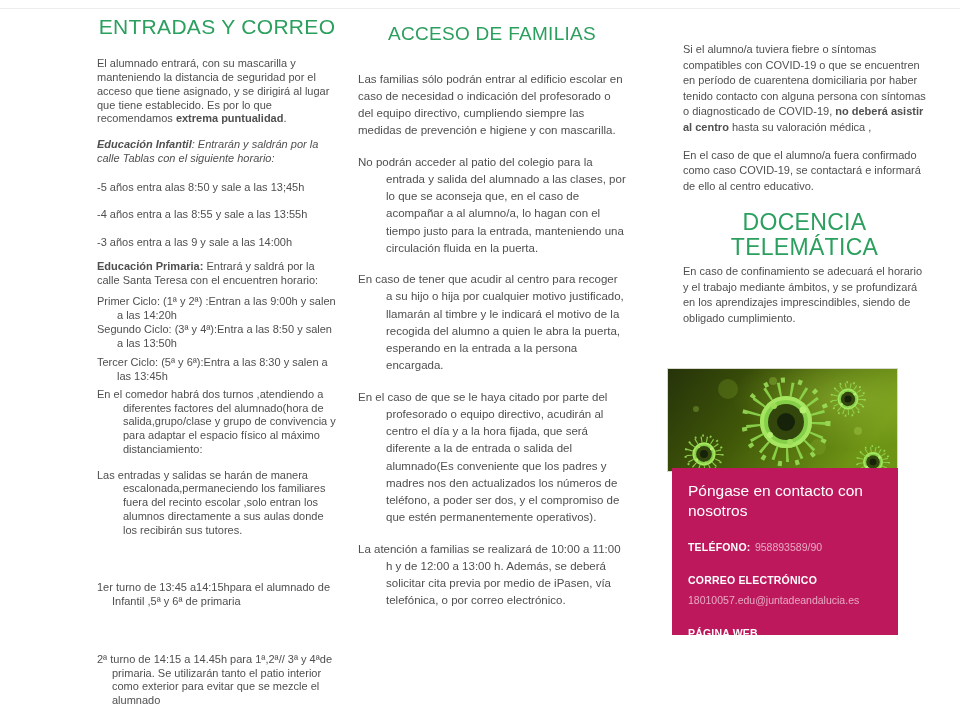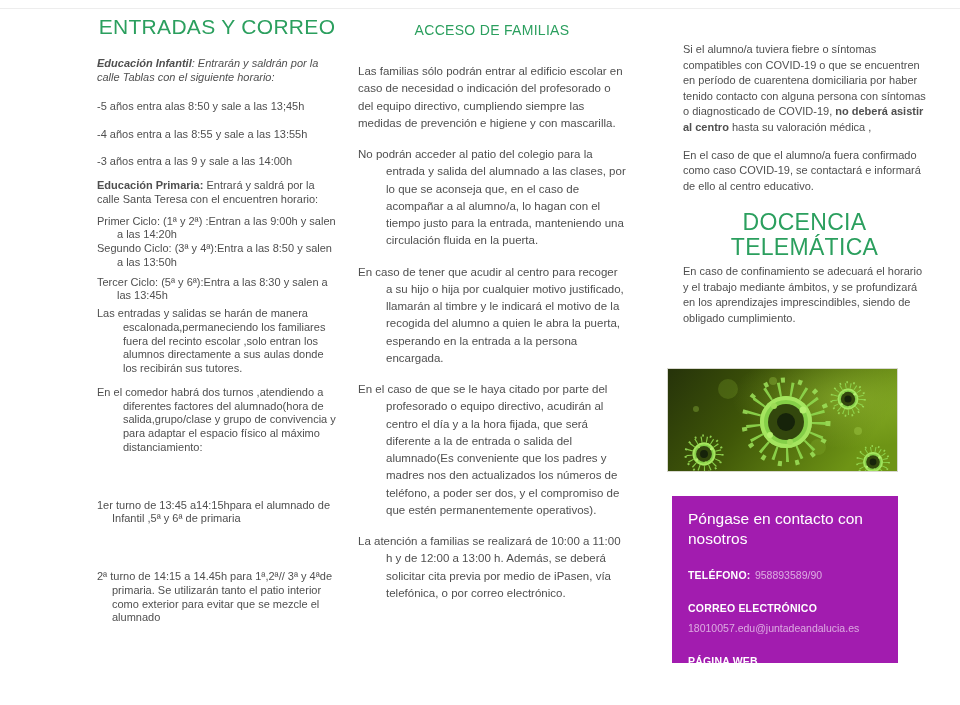--- a/index.html
+++ b/index.html
@@ -13,74 +13,75 @@
   .col{position:absolute;}
   #col-entradas{left:97px;top:14px;width:240px;font-size:11px;line-height:1.25;}
   #col-acceso{left:358px;top:20px;width:268px;font-size:11.5px;line-height:1.5;}
   #col-covid{left:683px;top:42px;width:243px;font-size:11px;line-height:1.42;}
 
   .green-title{
     color:#2b9f5e;font-weight:400;text-align:center;margin:0;
     letter-spacing:.3px;
   }
   #col-entradas .green-title{font-size:21px;margin-bottom:17px;}
-  #col-acceso .green-title{font-size:14px;margin-bottom:22px;}
+  #col-acceso .green-title{font-size:19px;margin-bottom:22px;}
   .telematica-title{font-size:23px;line-height:1.08;margin:16px 0 4px;}
 
   p{margin:0 0 14px;}
   .b{font-weight:bold;}
   .mb8{margin-bottom:8px;}  .mb6{margin-bottom:6px;}  .mb4{margin-bottom:4px;}
   .mb10{margin-bottom:10px;} .mb12{margin-bottom:12px;} .mb15{margin-bottom:15px;font-style:italic;}
   .mb0{margin-bottom:0;}
   .hang20{padding-left:20px;text-indent:-20px;}
   .hang26{padding-left:26px;text-indent:-26px;}
   .hang15{padding-left:15px;text-indent:-15px;margin-top:44px;}
   .hang28{padding-left:28px;text-indent:-28px;}
 
   #virus-figure{
     position:absolute;left:668px;top:369px;width:229px;height:102px;
     outline:1px solid #d8d8d0;
   }
   #virus-figure svg{display:block;width:229px;height:102px;}
 
   #contact-box{
-    position:absolute;left:672px;top:496px;width:226px;height:167px;
-    background:#a21caf;color:#ffffff;box-sizing:border-box;
+    position:absolute;left:672px;top:468px;width:226px;height:167px;
+    background:#be185d;color:#ffffff;box-sizing:border-box;
     padding:13px 14px 0 16px;
   }
   #contact-box .contact-heading{
     font-size:15.5px;line-height:1.28;font-weight:400;margin:0 0 15px;
   }
   #contact-box .lbl{font-weight:bold;font-size:10.5px;letter-spacing:.2px;}
   #contact-box .val{font-size:10.5px;color:rgba(255,255,255,.62);}
   #contact-box p{margin:0 0 13px;line-height:1.25;}
 </style>
 </head>
 <body>
 
 <div class="hairline"></div>
 
 <div class="col" id="col-entradas">
   <h1 class="green-title">ENTRADAS Y CORREO</h1>
 
+  <p class="mb12"><span>El alumnado entrará, con su mascarilla y manteniendo la distancia de seguridad por el acceso que tiene asignado, y se dirigirá al lugar que tiene establecido. Es por lo que recomendamos </span><span class="b">extrema puntualidad</span><span>.</span></p>
 
   <p class="mb15"><span class="b">Educación Infantil</span><span>: Entrarán y saldrán  por la calle Tablas con el siguiente horario:</span></p>
 
   <p>-5 años entra alas 8:50 y sale a las 13;45h</p>
   <p>-4 años entra a las 8:55 y sale a las 13:55h</p>
   <p class="mb10">-3 años entra a las 9 y sale a las 14:00h</p>
 
   <p class="mb8"><span class="b">Educación Primaria:</span><span> Entrará  y saldrá por la calle Santa Teresa con el encuentren horario:</span></p>
 
   <p class="hang20 mb0">Primer Ciclo: (1ª y 2ª) :Entran a las 9:00h y salen a las 14:20h</p>
   <p class="hang20 mb6">Segundo Ciclo: (3ª y 4ª):Entra a las 8:50 y salen a las 13:50h</p>
   <p class="hang20 mb4">Tercer Ciclo: (5ª y 6ª):Entra a las 8:30 y salen a las 13:45h</p>
 
+  <p class="hang26 mb12">En el comedor habrá dos turnos ,atendiendo a diferentes factores del alumnado(hora de salida,grupo/clase y grupo de convivencia y para adaptar el espacio físico al máximo distanciamiento:</p>
   <p class="hang26 mb10">Las entradas y salidas se harán de manera escalonada,permaneciendo los familiares fuera del recinto escolar  ,solo entran los alumnos directamente a sus aulas donde los recibirán sus tutores.</p>
-  <p class="hang26 mb12">En el comedor habrá dos turnos ,atendiendo a diferentes factores del alumnado(hora de salida,grupo/clase y grupo de convivencia y para adaptar el espacio físico al máximo distanciamiento:</p>
   <p class="hang15 mb12">1er turno de 13:45 a14:15hpara el alumnado de Infantil ,5ª y 6ª de primaria</p>
   <p class="hang15">2ª turno de 14:15 a 14.45h para 1ª,2ª// 3ª y 4ªde primaria. Se utilizarán tanto el patio interior como exterior para evitar que se mezcle el alumnado</p>
 </div>
 
 <div class="col" id="col-acceso">
   <h1 class="green-title">ACCESO DE FAMILIAS</h1>
 
   <p>Las familias  sólo podrán entrar al edificio escolar en caso de necesidad o indicación del profesorado o del equipo directivo, cumpliendo siempre las medidas de prevención e higiene y con mascarilla.</p>
   <p class="hang28">No podrán acceder al patio del colegio para la entrada y salida del alumnado a las clases, por lo que se aconseja que, en el caso de acompañar a al alumno/a, lo hagan con el tiempo justo para la entrada,  manteniendo una circulación fluida en la puerta.</p>
   <p class="hang28">En caso de tener que acudir al centro para recoger a su hijo o hija por cualquier motivo justificado, llamarán al timbre y le indicará el motivo de la recogida del alumno a quien le abra la puerta, esperando en la entrada a la persona encargada.</p>

